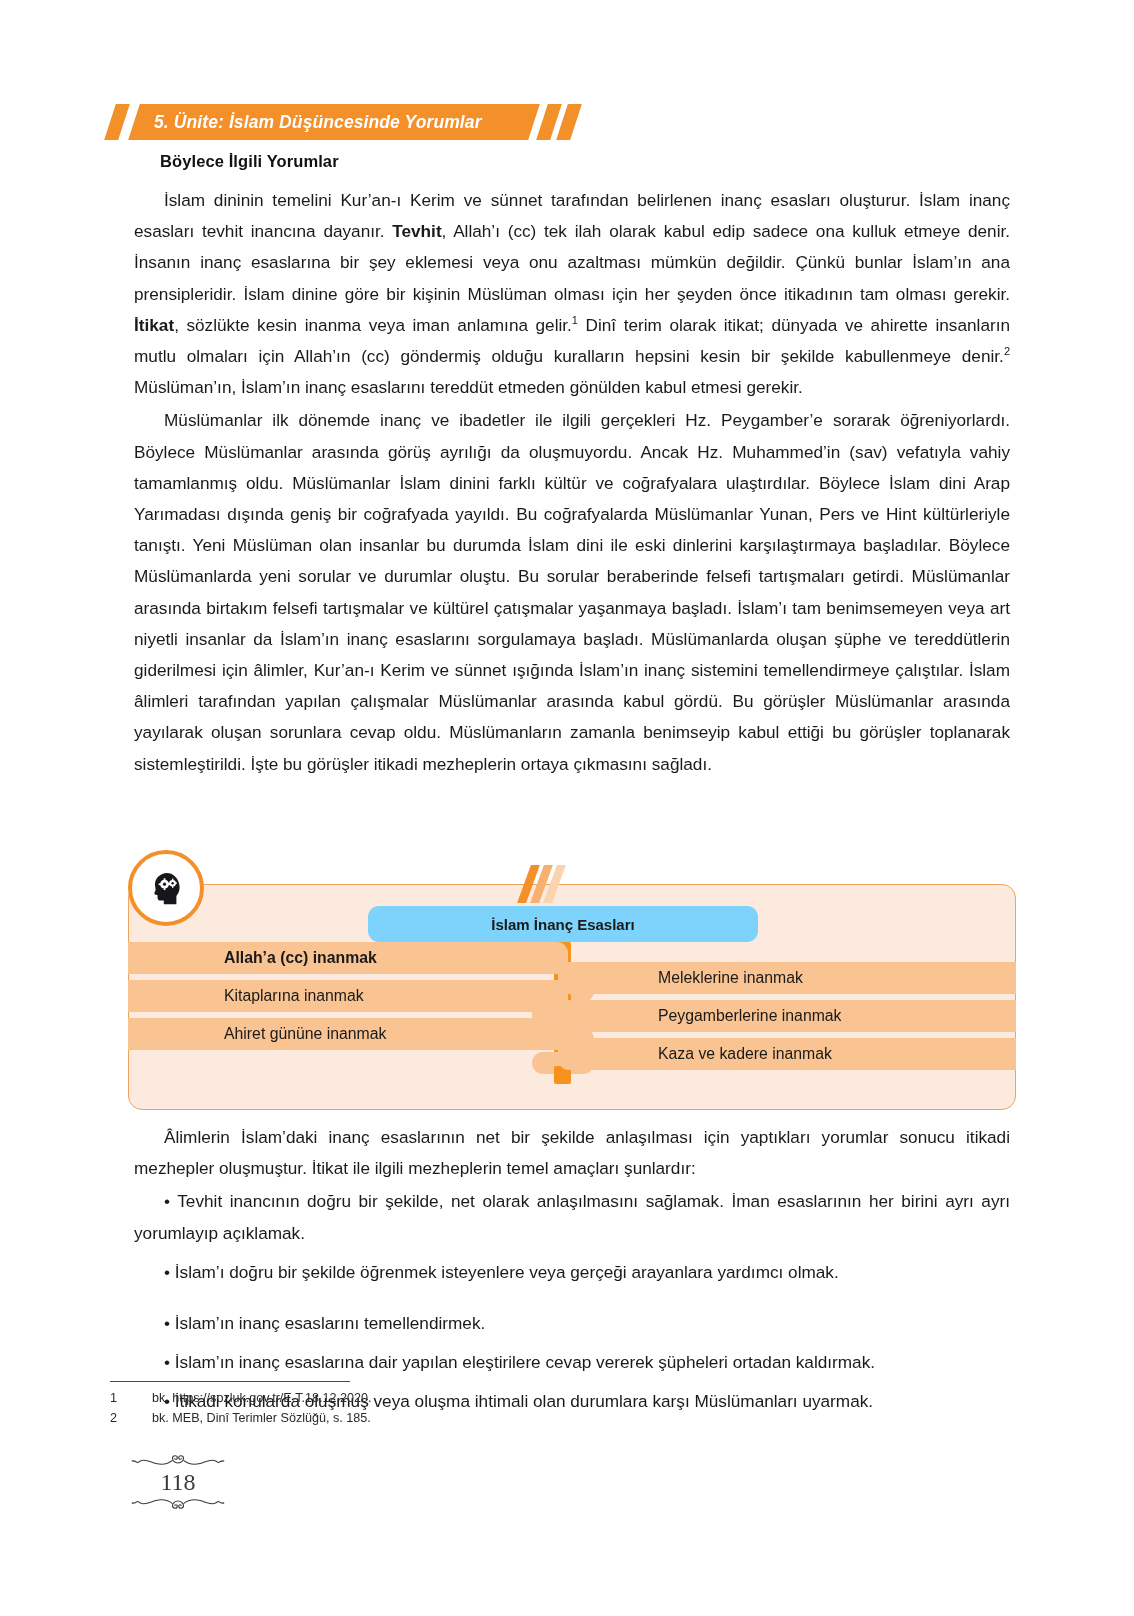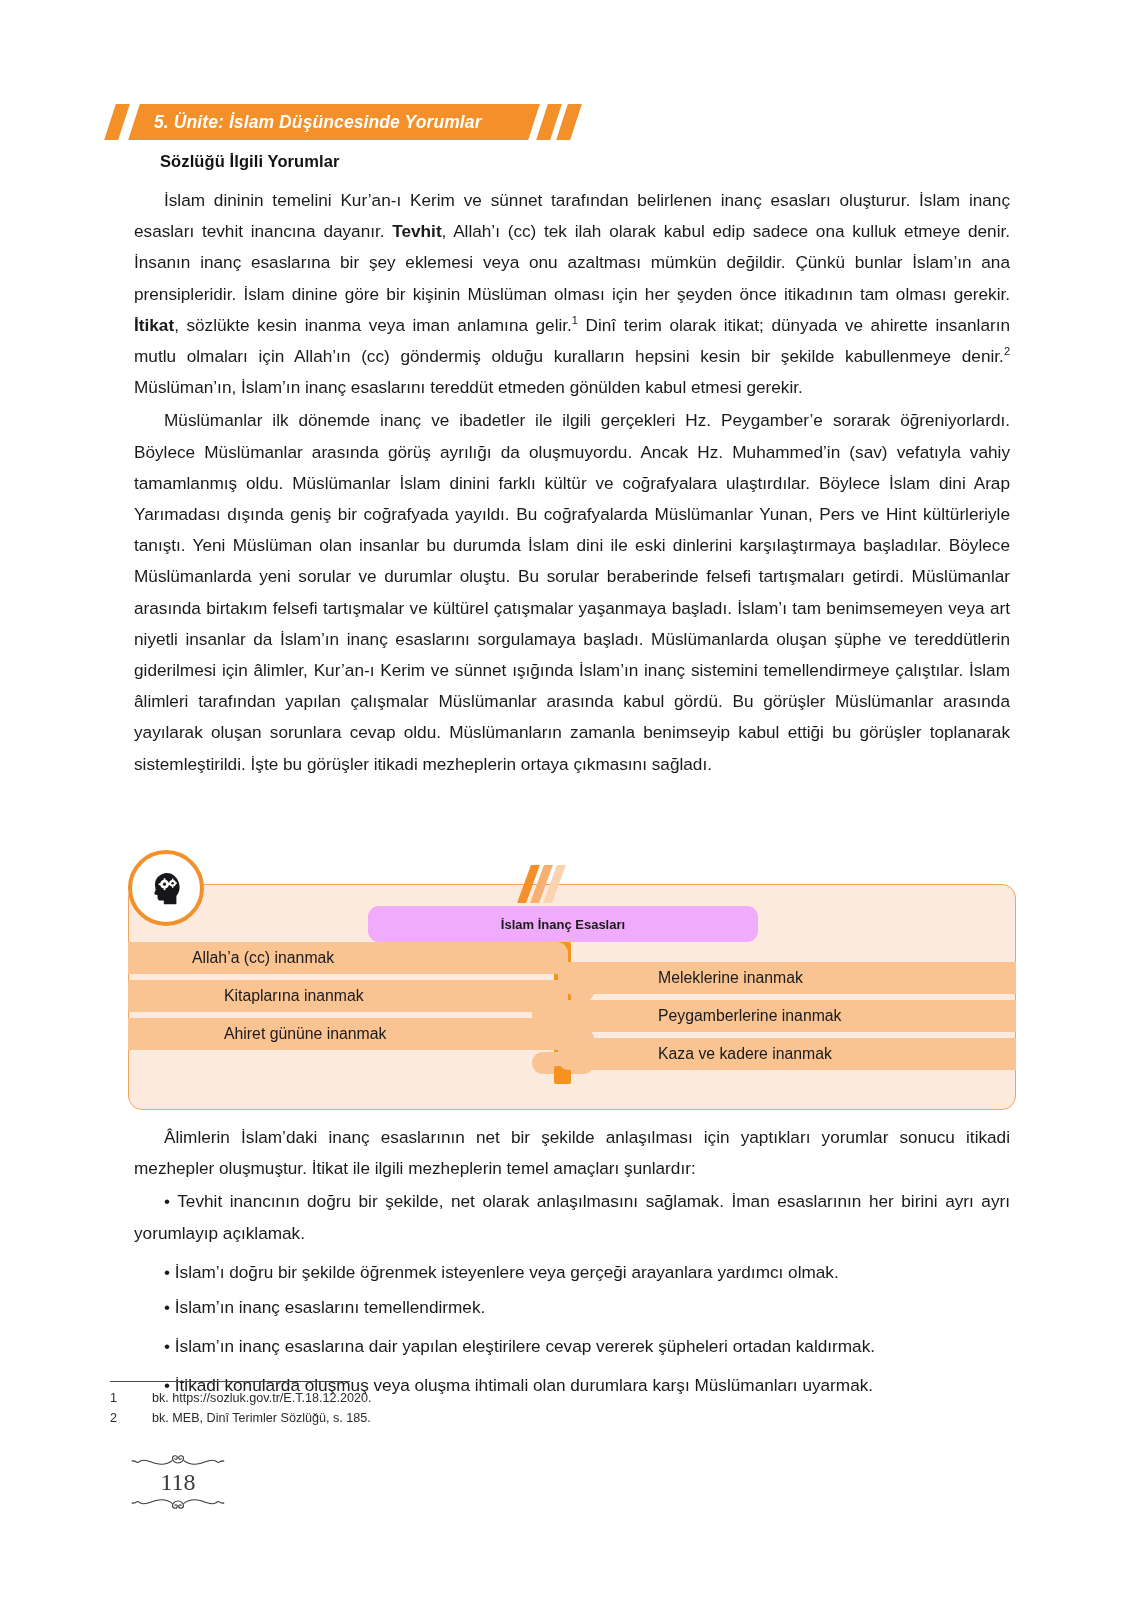--- a/index.html
+++ b/index.html
@@ -177,24 +177,24 @@
     position: absolute;
     background: #fac392;
     border-radius: 11px;
     font-size: 15.8px;
     color: #1a1a1a;
     display: flex;
     align-items: center;
     box-sizing: border-box;
   }
   .node.root {
-    background: #f0abfc;
+    background: #7dd3fc;
     font-weight: bold;
     justify-content: center;
-    font-size: 13px;
+    font-size: 15px;
   }
   .trunk {
     position: absolute;
     background: #f6921e;
     border-radius: 2px;
   }
   .knuckle {
     position: absolute;
     background: #fac393;
     border-radius: 14px;
@@ -245,21 +245,21 @@
   <div class="unit-header">
     <div class="uh-tick t1"></div>
     <div class="uh-slab"></div>
     <div class="uh-tick t2"></div>
     <div class="uh-tick t3"></div>
     <div class="uh-title">5. Ünite: İslam Düşüncesinde Yorumlar</div>
   </div>
 
   <div class="content">
 
-    <h2 class="section-title">Sözlüğü İlgili Yorumlar</h2>
+    <h2 class="section-title">Böylece İlgili Yorumlar</h2>
 
     <p class="body"><span>İslam dininin temelini Kur’an-ı Kerim ve sünnet tarafından belirlenen inanç esasları oluşturur. İslam inanç esasları tevhit inancına dayanır. </span><b>Tevhit</b><span>, Allah’ı (cc) tek ilah olarak kabul edip sadece ona kulluk etmeye denir. İnsanın inanç esaslarına bir şey eklemesi veya onu azaltması mümkün değildir. Çünkü bunlar İslam’ın ana prensipleridir. İslam dinine göre bir kişinin Müslüman olması için her şeyden önce itikadının tam olması gerekir. </span><b>İtikat</b><span>, sözlükte kesin inanma veya iman anlamına gelir.</span><sup>1</sup><span> Dinî terim olarak itikat; dünyada ve ahirette insanların mutlu olmaları için Allah’ın (cc) göndermiş olduğu kuralların hepsini kesin bir şekilde kabullenmeye denir.</span><sup>2</sup><span> Müslüman’ın, İslam’ın inanç esaslarını tereddüt etmeden gönülden kabul etmesi gerekir.</span></p>
 
     <p class="body">Müslümanlar ilk dönemde inanç ve ibadetler ile ilgili gerçekleri Hz. Peygamber’e sorarak öğreniyorlardı. Böylece Müslümanlar arasında görüş ayrılığı da oluşmuyordu. Ancak Hz. Muhammed’in (sav) vefatıyla vahiy tamamlanmış oldu. Müslümanlar İslam dinini farklı kültür ve coğrafyalara ulaştırdılar. Böylece İslam dini Arap Yarımadası dışında geniş bir coğrafyada yayıldı. Bu coğrafyalarda Müslümanlar Yunan, Pers ve Hint kültürleriyle tanıştı. Yeni Müslüman olan insanlar bu durumda İslam dini ile eski dinlerini karşılaştırmaya başladılar. Böylece Müslümanlarda yeni sorular ve durumlar oluştu. Bu sorular beraberinde felsefi tartışmaları getirdi. Müslümanlar arasında birtakım felsefi tartışmalar ve kültürel çatışmalar yaşanmaya başladı. İslam’ı tam benimsemeyen veya art niyetli insanlar da İslam’ın inanç esaslarını sorgulamaya başladı. Müslümanlarda oluşan şüphe ve tereddütlerin giderilmesi için âlimler, Kur’an-ı Kerim ve sünnet ışığında İslam’ın inanç sistemini temellendirmeye çalıştılar. İslam âlimleri tarafından yapılan çalışmalar Müslümanlar arasında kabul gördü. Bu görüşler Müslümanlar arasında yayılarak oluşan sorunlara cevap oldu. Müslümanların zamanla benimseyip kabul ettiği bu görüşler toplanarak sistemleştirildi. İşte bu görüşler itikadi mezheplerin ortaya çıkmasını sağladı.</p>
   </div>
 
   <div class="infobox">
 
     <div class="ib-body"></div>
 
@@ -270,21 +270,21 @@
       <div class="trunk" style="left:426px; top:58px; width:17px; height:46px;"></div>
       <div class="knuckle" style="left:404px; top:96px; width:62px; height:22px;"></div>
       <div class="trunk" style="left:426px; top:110px; width:17px; height:16px;"></div>
       <div class="knuckle" style="left:404px; top:120px; width:62px; height:22px;"></div>
       <div class="trunk" style="left:426px; top:134px; width:17px; height:16px;"></div>
       <div class="knuckle" style="left:404px; top:144px; width:62px; height:22px;"></div>
       <div class="trunk" style="left:426px; top:158px; width:17px; height:16px;"></div>
       <div class="knuckle" style="left:404px; top:168px; width:62px; height:22px;"></div>
       <div class="trunk" style="left:426px; top:182px; width:17px; height:18px;"></div>
 
-      <div class="node" style="left:0px; top:58px; width:440px; height:32px; padding-left:64px; border-top-left-radius:0; border-bottom-left-radius:0;">Allah’a (cc) inanmak</div>
+      <div class="node" style="left:0px; top:58px; width:440px; height:32px; padding-left:96px; border-top-left-radius:0; border-bottom-left-radius:0;font-weight:bold;">Allah’a (cc) inanmak</div>
       <div class="node" style="left:0px; top:96px; width:440px; height:32px; padding-left:96px; border-top-left-radius:0; border-bottom-left-radius:0;">Kitaplarına inanmak</div>
       <div class="node" style="left:0px; top:134px; width:440px; height:32px; padding-left:96px; border-top-left-radius:0; border-bottom-left-radius:0;">Ahiret gününe inanmak</div>
 
       <div class="node" style="left:430px; top:78px; width:458px; height:32px; padding-left:100px; border-top-right-radius:0; border-bottom-right-radius:0;">Meleklerine inanmak</div>
       <div class="node" style="left:430px; top:116px; width:458px; height:32px; padding-left:100px; border-top-right-radius:0; border-bottom-right-radius:0;">Peygamberlerine inanmak</div>
       <div class="node" style="left:430px; top:154px; width:458px; height:32px; padding-left:100px; border-top-right-radius:0; border-bottom-right-radius:0;">Kaza ve kadere inanmak</div>
     </div>
 
     <div class="ib-chev c1"></div>
     <div class="ib-chev c2"></div>
@@ -308,21 +308,21 @@
           <rect x="31" y="16.5" width="1.9" height="1.4"></rect>
         </g>
       </svg>
     </div>
   </div>
 
   <div class="content" style="top:1122px;">
     <p class="body">Âlimlerin İslam’daki inanç esaslarının net bir şekilde anlaşılması için yaptıkları yorumlar sonucu itikadi mezhepler oluşmuştur. İtikat ile ilgili mezheplerin temel amaçları şunlardır:</p>
     <p class="body">• Tevhit inancının doğru bir şekilde, net olarak anlaşılmasını sağlamak. İman esaslarının her birini ayrı ayrı yorumlayıp açıklamak.</p>
     <p class="body" style="text-indent:0; padding-left:30px; margin-top:8px;">• İslam’ı doğru bir şekilde öğrenmek isteyenlere veya gerçeği arayanlara yardımcı olmak.</p>
-    <p class="body" style="text-indent:0; padding-left:30px; margin-top:4px;">• İslam’ın inanç esaslarını temellendirmek.</p>
+    <p class="body" style="text-indent:0; padding-left:30px; margin-top:20px;">• İslam’ın inanç esaslarını temellendirmek.</p>
     <p class="body" style="text-indent:0; padding-left:30px; margin-top:8px;">• İslam’ın inanç esaslarına dair yapılan eleştirilere cevap vererek şüpheleri ortadan kaldırmak.</p>
     <p class="body" style="text-indent:0; padding-left:30px; margin-top:8px;">• İtikadi konularda oluşmuş veya oluşma ihtimali olan durumlara karşı Müslümanları uyarmak.</p>
   </div>
 
   <div class="fn-rule"></div>
   <div class="footnotes">
     <div class="fn-row">
       <span class="fn-num">1</span>
       <span>bk. https://sozluk.gov.tr/E.T.18.12.2020.</span>
     </div>

